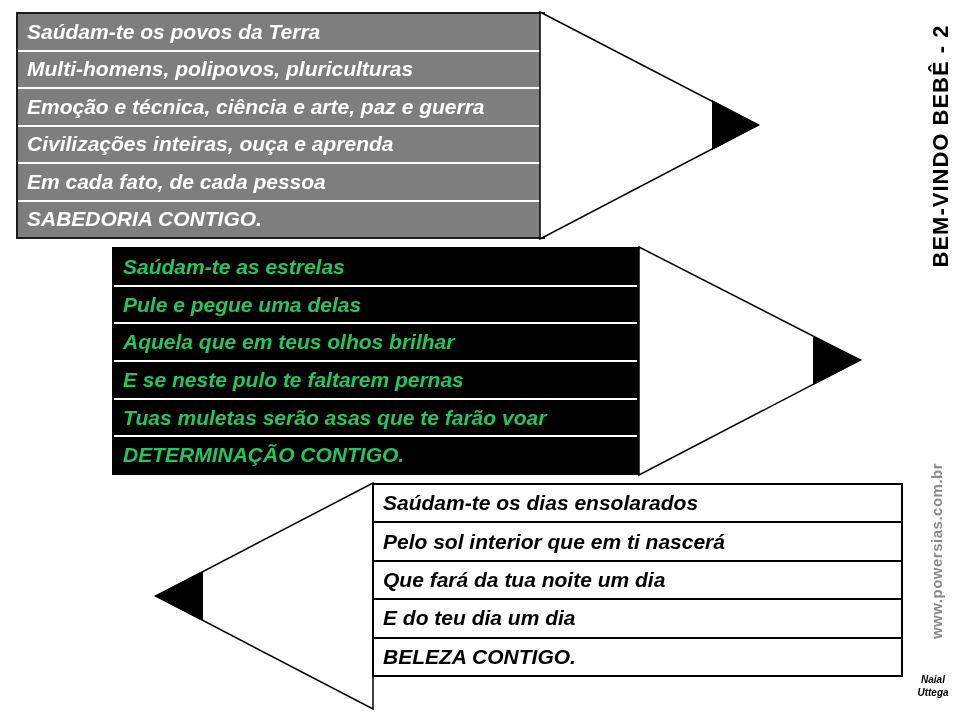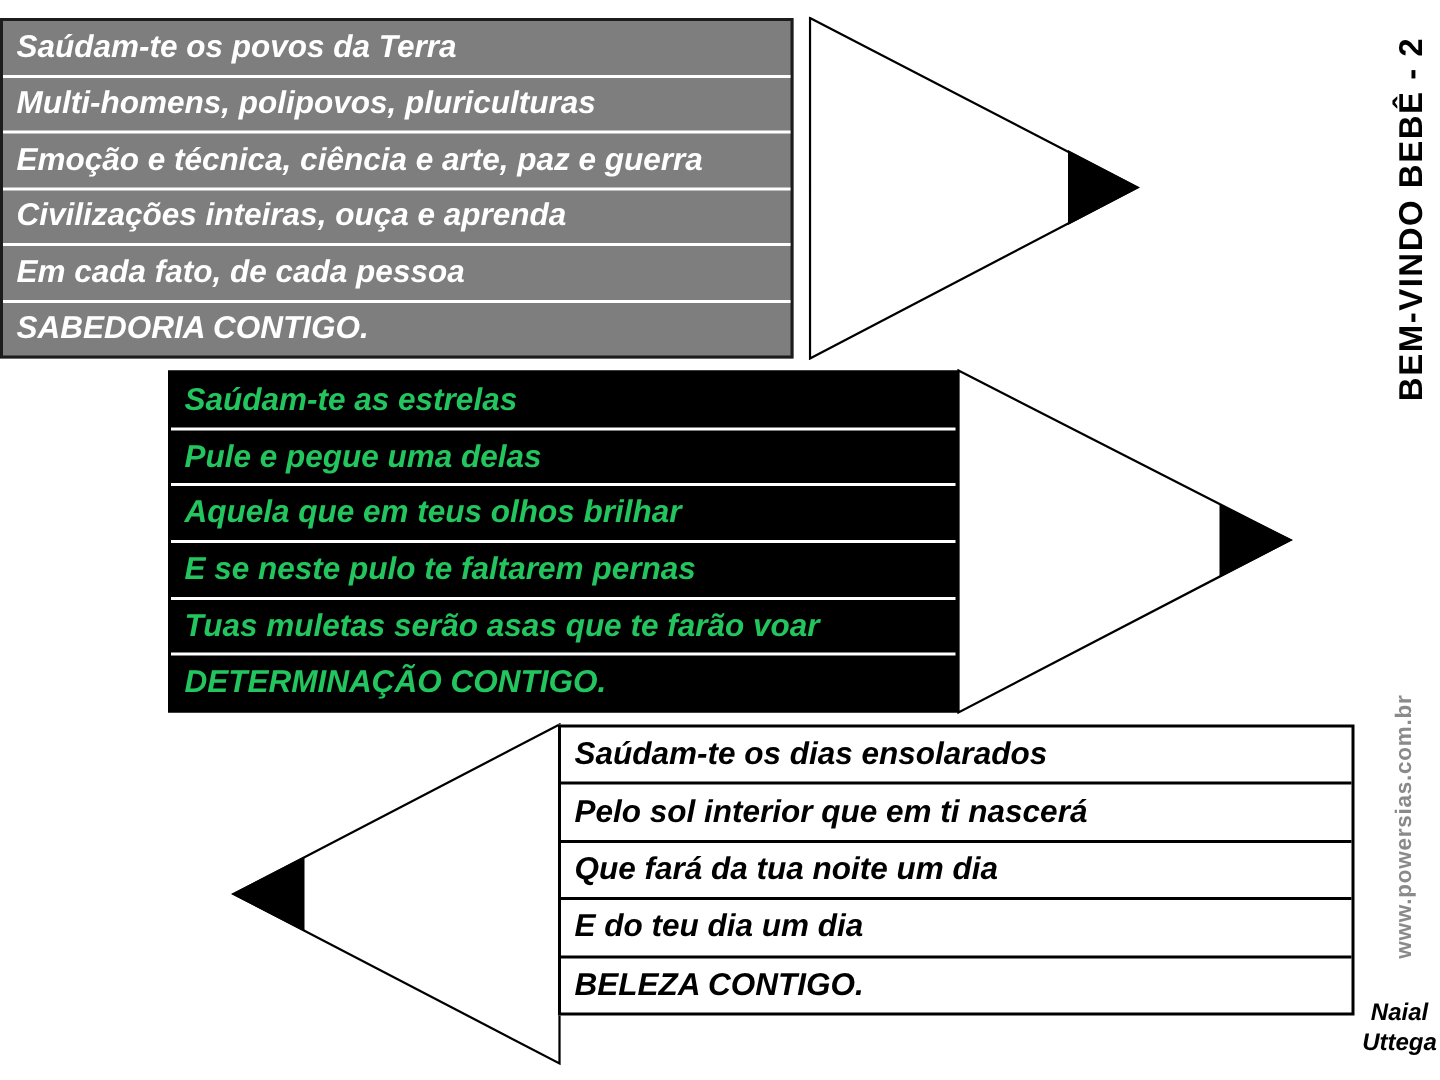--- a/index.html
+++ b/index.html
@@ -27,21 +27,21 @@
     align-items: center;
     padding-left: 9px;
     font-style: italic;
     font-weight: bold;
     font-size: 21px;
     white-space: nowrap;
     overflow: hidden;
   }
   
   .block-gray {
-    left: 0; top: 12px; width: 529px; height: 227px;
+    left: 16px; top: 12px; width: 529px; height: 227px;
     background: #7e7e7e;
     border: 2px solid #1c1c1c;
   }
   .block-gray .row { color: #ffffff; border-top: 2px solid #ffffff; }
   .block-gray .row:first-child { border-top: none; }
   
   .block-black {
     left: 112px; top: 247px; width: 527px; height: 228px;
     background: #000000;
     border: 2px solid #000000;
@@ -79,21 +79,21 @@
     letter-spacing: 0.5px;
     color: #8a8a8a;
   }
   .credit {
     position: absolute;
     left: 933px; top: 686px;
     transform: translate(-50%, -50%);
     text-align: center;
     font-style: italic;
     font-weight: bold;
-    font-size: 16px;
+    font-size: 10px;
     line-height: 1.25;
     color: #000000;
     white-space: nowrap;
   }
 </style>
 </head>
 <body>
 
 <div id="slide">
 

